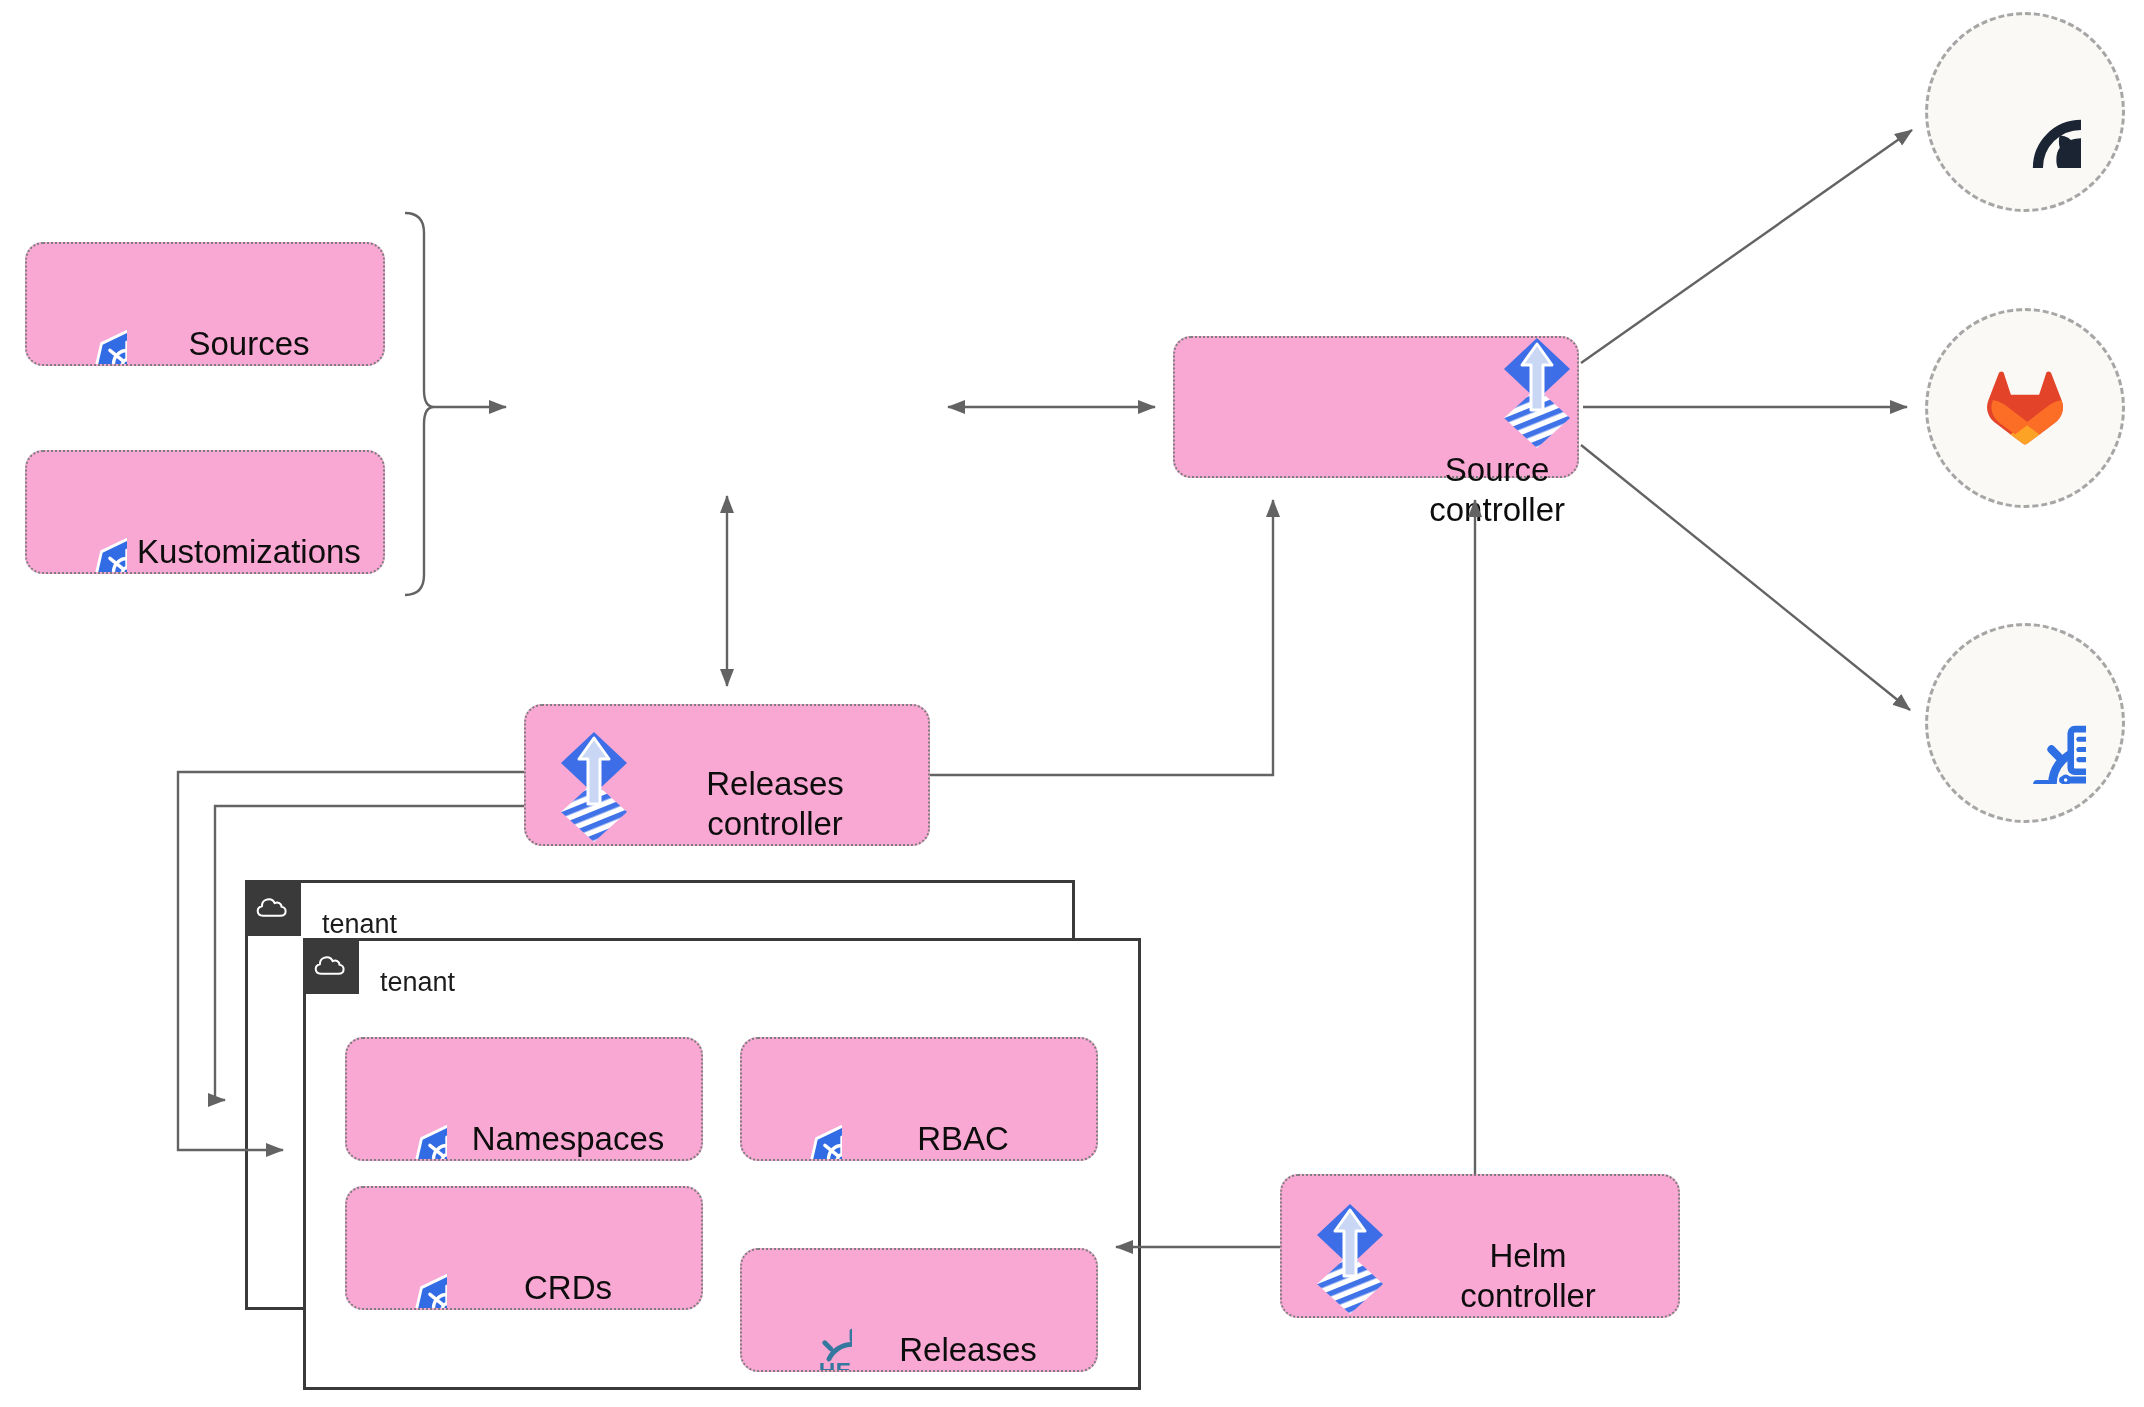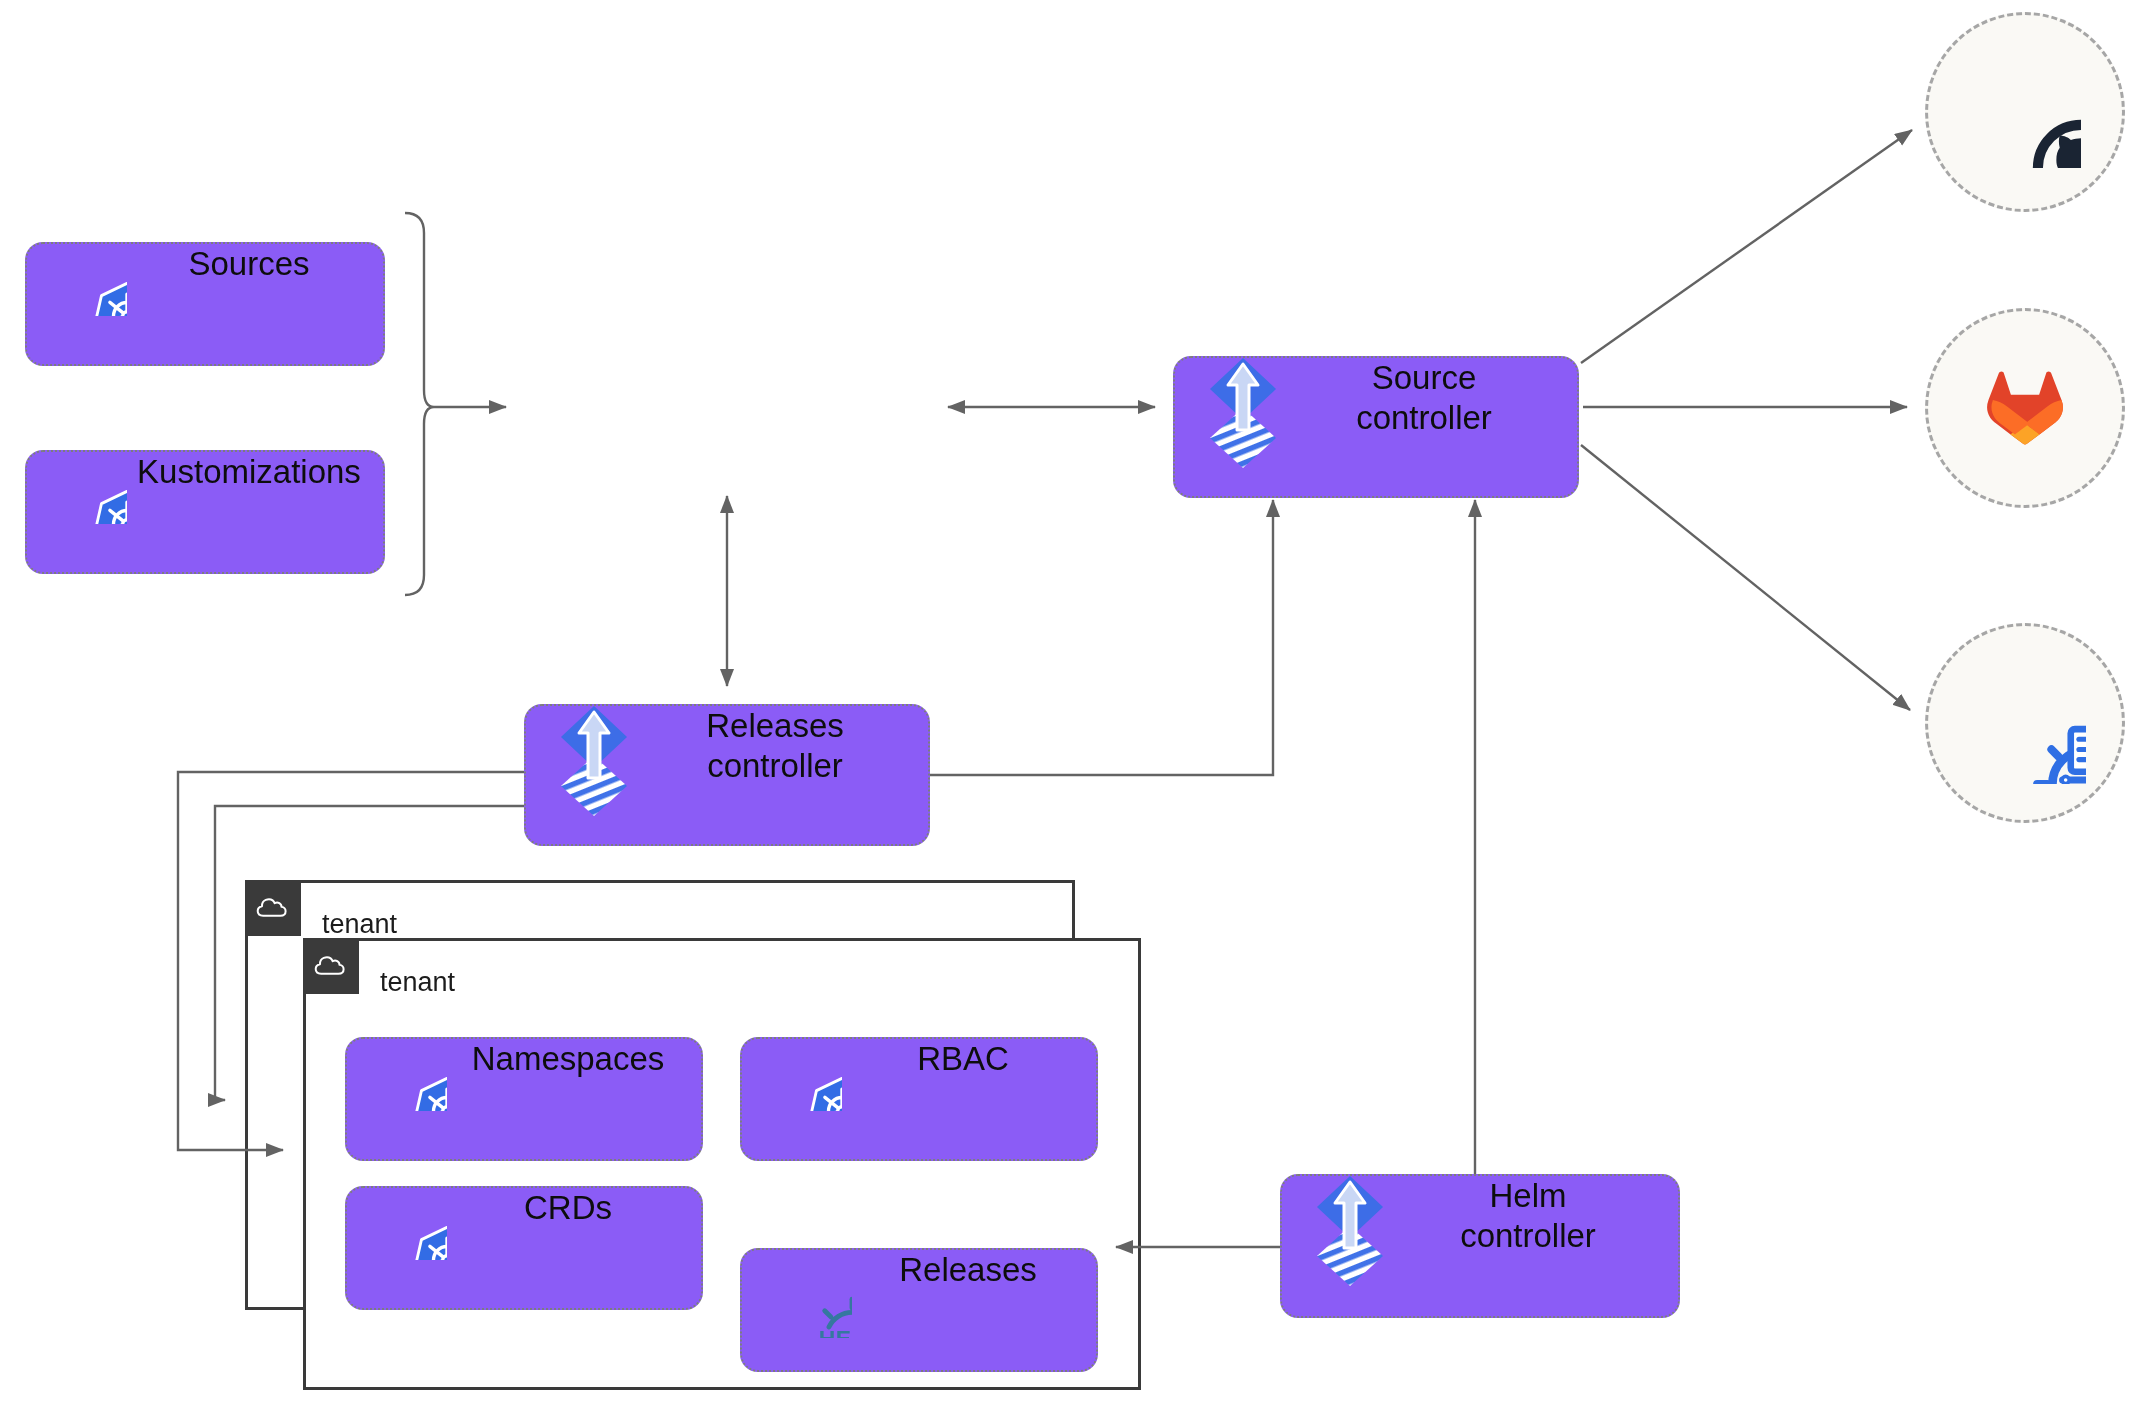--- a/index.html
+++ b/index.html
@@ -1,19 +1,19 @@
 <!DOCTYPE html>
 <html><head>
 <meta charset="utf-8">
 <style>
   html,body{margin:0;padding:0;background:#fff;}
   #canvas{position:relative;width:2144px;height:1407px;background:#ffffff;
           font-family:"Liberation Sans",sans-serif;overflow:hidden;}
-  .node{position:absolute;background:#8b5cf6;border:2px dotted #7d7d7d;border-radius:18px;
-        display:flex;align-items:flex-start;box-sizing:border-box;}
+  .node{position:absolute;background:#f9a8d4;border:2px dotted #7d7d7d;border-radius:18px;
+        display:flex;align-items:flex-end;box-sizing:border-box;}
   .node .nicon{flex:0 0 auto;margin-left:28px;display:block;}
   .node .nlabel{flex:1 1 auto;text-align:center;font-size:33px;color:#0d0d0d;
         white-space:pre-line;line-height:1.22;padding-right:12px;}
   .ext{position:absolute;width:200px;height:200px;border-radius:50%;
        border:3px dashed #a6a6a6;background:#faf9f5;display:flex;align-items:center;
        justify-content:center;box-sizing:border-box;}
   .tenant{position:absolute;background:#ffffff;border:3px solid #3a3a3a;box-sizing:border-box;}
   .thead{position:absolute;top:-3px;left:-3px;width:56px;height:56px;background:#3a3a3a;
          display:flex;align-items:center;justify-content:center;}
   .tlabel{position:absolute;left:74px;top:26px;font-size:27px;color:#1c1c1c;}
@@ -143,21 +143,21 @@
   </div>
 
   <div class="node" style="left:25px;top:450px;width:360px;height:124px;">
     <svg class="nicon" width="72" height="72" viewBox="-32 -32 64 64">
         <use href="#sym-k8s"></use>
       </svg>
     <div class="nlabel">Kustomizations</div>
   </div>
 
 
-  <div class="node" style="left:1173px;top:356px;width:406px;height:142px;">
+  <div class="node" style="left:1173px;top:336px;width:406px;height:142px;flex-direction:column;">
     <svg class="nicon" width="80" height="112" viewBox="0 0 80 112">
         <use href="#sym-flux"></use>
       </svg>
     <div class="nlabel">Source
 controller</div>
   </div>
 
   <div class="node" style="left:524px;top:704px;width:406px;height:142px;">
     <svg class="nicon" width="80" height="112" viewBox="0 0 80 112">
         <use href="#sym-flux"></use>

